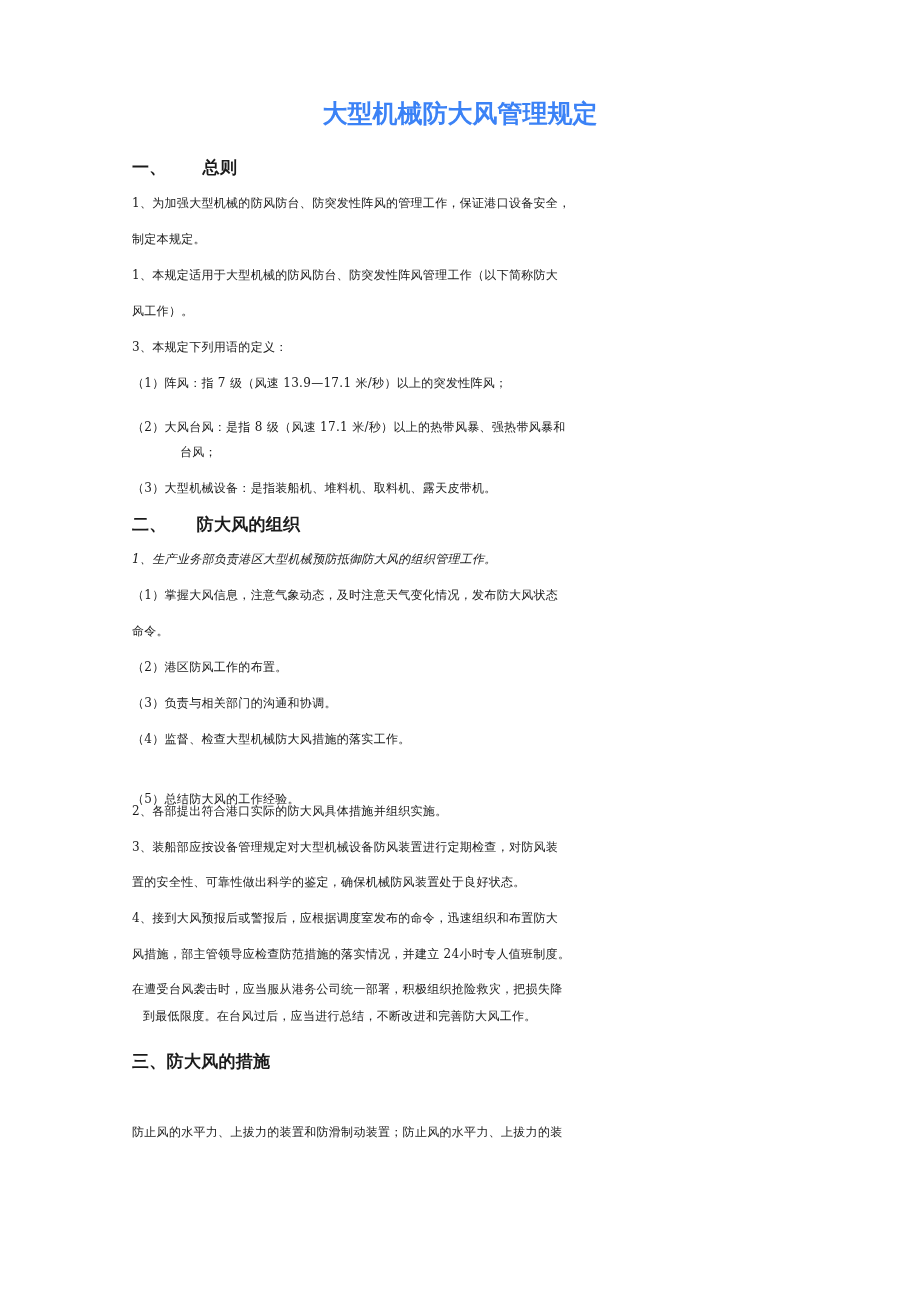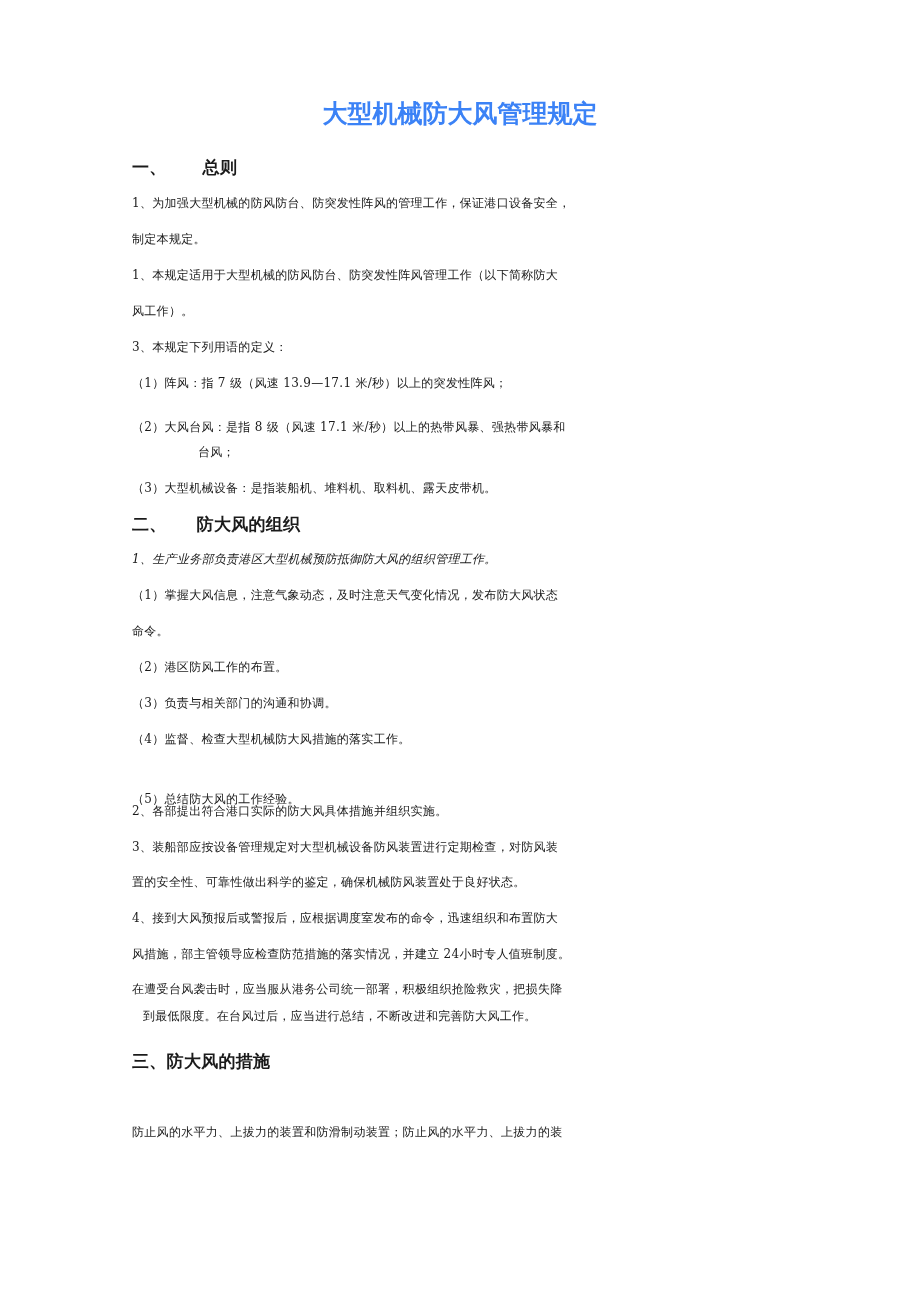--- a/index.html
+++ b/index.html
@@ -15,21 +15,21 @@
       text-align: center; font-size: 25px; font-weight: bold; color: #3b82f6;
       font-family: "DejaVu Sans", "Liberation Sans", sans-serif;
       letter-spacing: 0px; line-height: 32px;
     }
     .line {
       position: absolute; left: 132px; white-space: nowrap;
       font-size: 12px; line-height: 24px; letter-spacing: 0.3px;
     }
     .heading { font-weight: bold; font-family: "DejaVu Sans", "Liberation Sans", sans-serif; font-size: 17px; }
     .gap { display: inline-block; width: 36px; }
-    .indent2 { left: 198px; }
+    .indent2 { left: 180px; }
   </style>
 </head>
 <body>
 
 <div class="page">
   <div class="title">大型机械防大风管理规定</div>
 
   <div class="line heading" style="top:155px;">
     <span>一、</span><span class="gap"></span><span>总则</span>
   </div>

